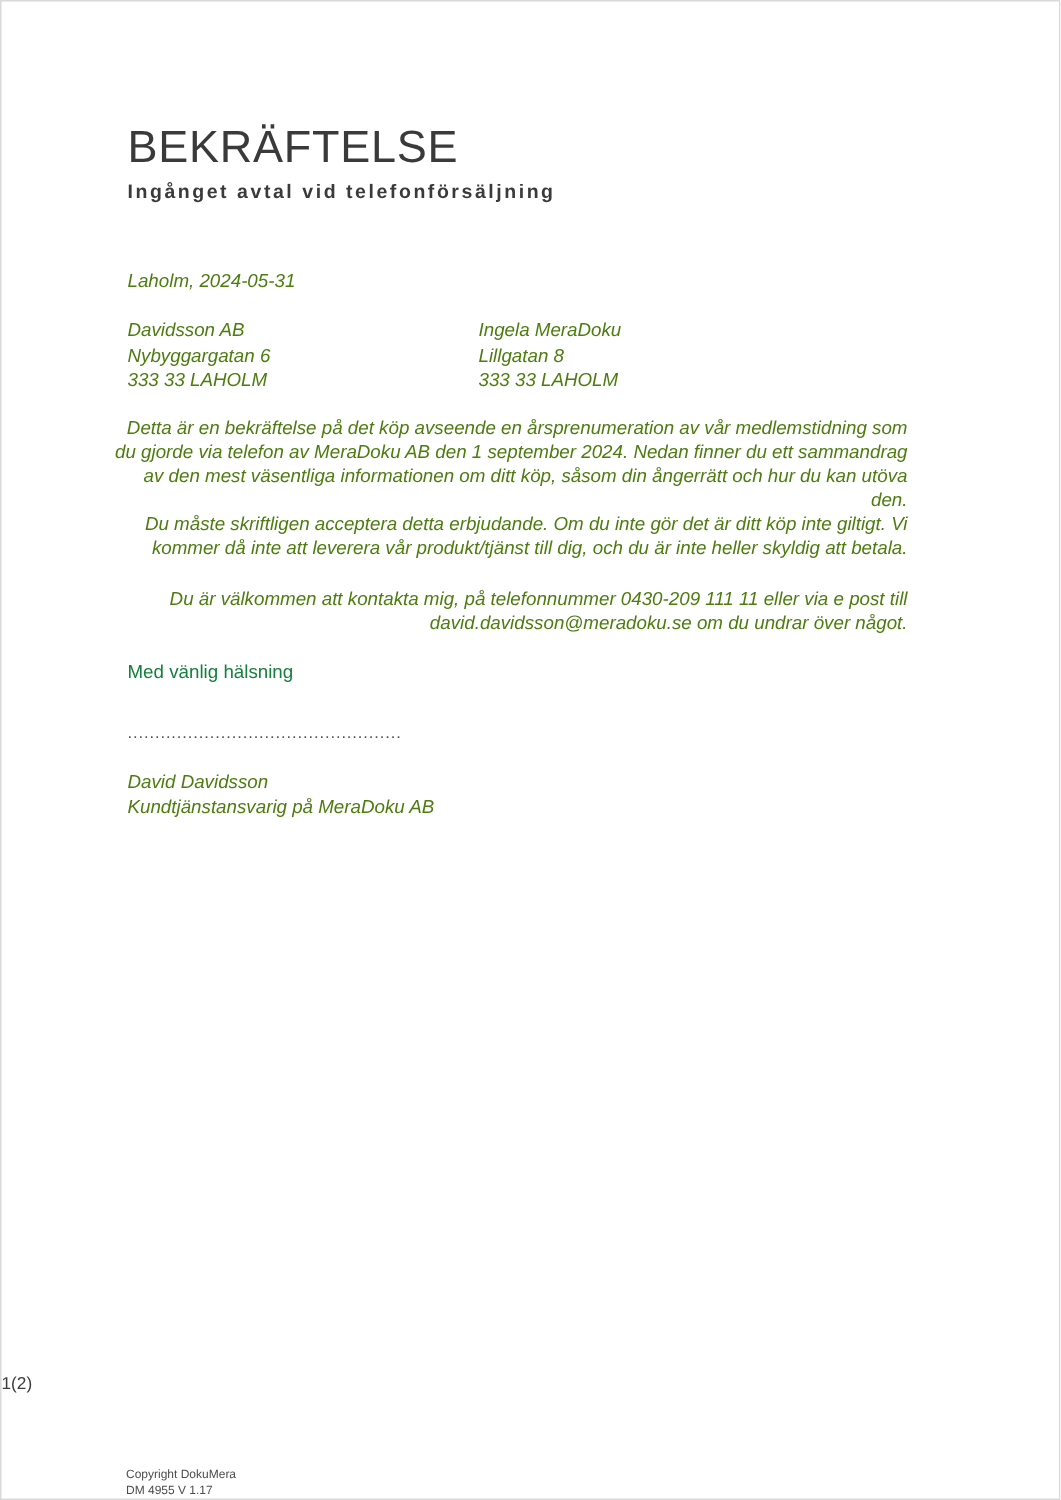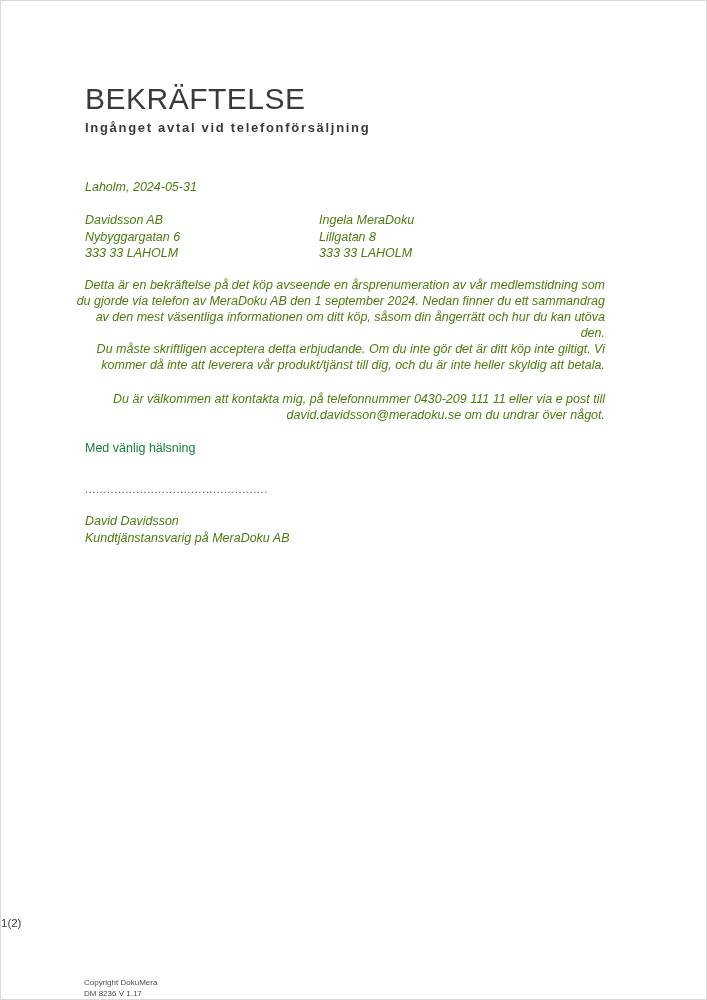--- a/index.html
+++ b/index.html
@@ -119,16 +119,16 @@
   <div class="abs signature-dots">..................................................</div>
 
   <div class="abs body-text red signer-name">David Davidsson</div>
 
   <div class="abs body-text red signer-title">Kundtjänstansvarig på MeraDoku AB</div>
 
   <div class="abs page-number">1(2)</div>
 
   <div class="abs footer-copy">
     <div>Copyright DokuMera</div>
-    <div>DM 8236 V 1.17</div>
+    <div>DM 4955 V 1.17</div>
   </div>
 
 </div>
 
 </body></html>

